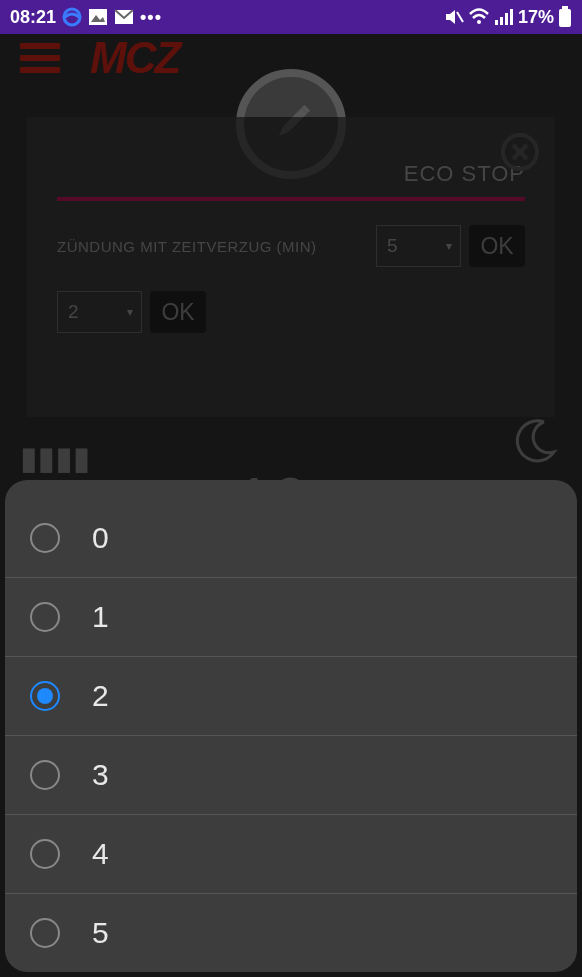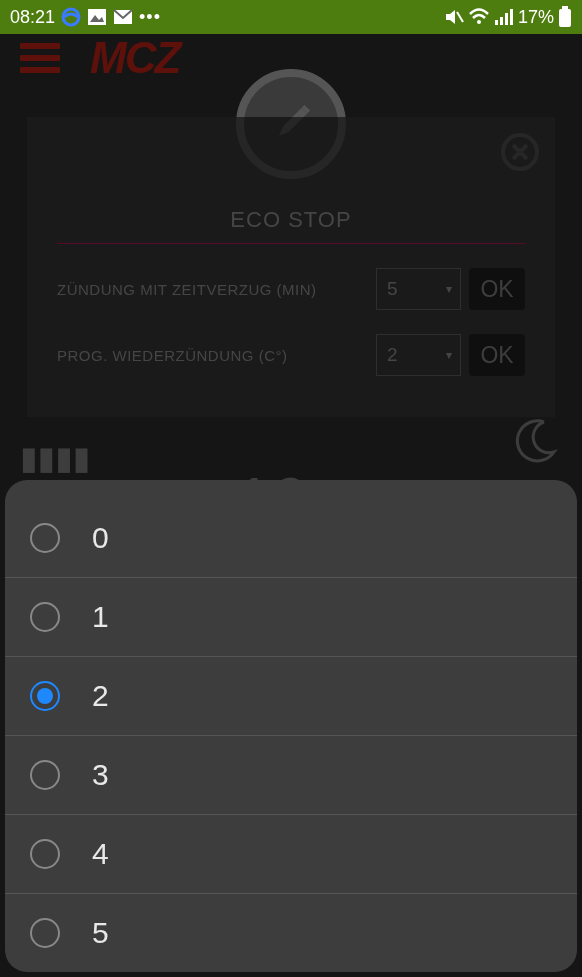--- a/index.html
+++ b/index.html
@@ -1,20 +1,20 @@
 <!DOCTYPE html>
 <html><head>
 <meta charset="utf-8">
 <style>
   * { box-sizing: border-box; margin: 0; padding: 0; }
   html, body { width: 582px; height: 977px; overflow: hidden; background: #000; font-family: -apple-system, "Segoe UI", Arial, sans-serif; }
   body { position: relative; }
 
   
-  .status-bar { position: absolute; top: 0; left: 0; right: 0; height: 34px; background: #4d7c0f; color: #fff; display: flex; padding: 0 10px; font-size: 18px; font-weight: 400; z-index: 100; }
+  .status-bar { position: absolute; top: 0; left: 0; right: 0; height: 34px; background: #4c1d95; color: #fff; display: flex; padding: 0 10px; font-size: 18px; font-weight: 700; z-index: 100; }
   .status-left { display: flex; align-items: center; gap: 6px; }
   .status-right { margin-left: auto; display: flex; align-items: center; gap: 4px; }
   .s-icon { display: inline-flex; align-items: center; justify-content: center; }
   .dots { font-size: 18px; letter-spacing: 1px; }
 
   
   .bg-layer { position: absolute; top: 34px; left: 0; right: 0; bottom: 0; background: #2f2f2f; filter: brightness(.45); }
   .app-bar { height: 48px; display: flex; align-items: center; padding: 0 20px; }
   .hamburger { width: 40px; height: 30px; display: flex; flex-direction: column; justify-content: space-between; }
   .hamburger span { height: 6px; background: #d02418; border-radius: 1px; }
@@ -22,21 +22,21 @@
   .temp { position: absolute; top: 430px; left: 0; right: 0; text-align: center; color: #888; font-size: 64px; font-weight: 300; }
   .temp .dec { font-size: 32px; vertical-align: 20px; }
   .bars-icon { position: absolute; top: 405px; left: 20px; color: #888; font-size: 32px; }
   .moon-icon { position: absolute; top: 380px; right: 20px; color: #888; }
 
   
   .modal-wrap { position: absolute; top: 117px; left: 27px; right: 27px; height: 300px; background: #3a3a3a; z-index: 20; display: flex; flex-direction: column; align-items: center; padding: 0 30px; }
   .modal-dim { position: absolute; inset: 0; background: rgba(0,0,0,0.55); z-index: 30; }
   .pencil-circle { position: absolute; top: -48px; left: 50%; transform: translateX(-50%); width: 110px; height: 110px; border-radius: 50%; background: #3a3a3a; border: 8px solid #555; display: flex; align-items: center; justify-content: center; }
   .close-btn { position: absolute; top: 16px; right: 16px; width: 38px; height: 38px; border: 4px solid #555; border-radius: 50%; color: #555; display: flex; align-items: center; justify-content: center; font-size: 26px; font-weight: 900; background: none; cursor: pointer; }
-  .modal-title { margin-top: 90px; color: #999; font-size: 22px; letter-spacing: 1px; font-weight: 400; text-align: center; width: 100%; padding-bottom: 10px; border-bottom: 1px solid #be185d; }
+  .modal-title { margin-top: 44px; color: #999; font-size: 22px; letter-spacing: 1px; font-weight: 400; text-align: right; width: 100%; padding-bottom: 10px; border-bottom: 4px solid #be185d; }
   .row { display: flex; align-items: center; width: 100%; margin-top: 24px; gap: 8px; }
   .row-label { color: #999; font-size: 15px; letter-spacing: .5px; flex: 1; font-weight: 400; }
   .row-select { width: 85px; height: 42px; border: 1px solid #666; background: transparent; color: #999; display: flex; align-items: center; padding: 0 10px; font-size: 19px; position: relative; }
   .row-select::after { content: "▾"; position: absolute; right: 8px; color: #999; font-size: 12px; }
   .ok-btn { width: 56px; height: 42px; background: #222; color: #888; border-radius: 4px; display: flex; align-items: center; justify-content: center; font-size: 23px; border: none; cursor: pointer; }
 
   
   .sheet { position: absolute; left: 5px; right: 5px; top: 480px; bottom: 5px; background: #3d3d3d; border-radius: 22px; z-index: 50; padding: 18px 0 0 0; overflow: hidden; }
   .option { display: flex; align-items: center; height: 79px; padding: 0 25px; color: #e8e8e8; font-size: 30px; font-weight: 400; cursor: pointer; }
   .option + .option { border-top: 1px solid #555; }
@@ -146,21 +146,20 @@
 
   <div class="row">
     <div class="row-label">ZÜNDUNG MIT ZEITVERZUG (MIN)</div>
     <div class="row-select">
         <span>5</span>
       </div>
     <button class="ok-btn">OK</button>
   </div>
 
   <div class="row">
-    <div class="row-label">PROG. WIEDERZÜNDUNG (C°)</div>
     <div class="row-select">
         <span>2</span>
       </div>
     <button class="ok-btn">OK</button>
   </div>
 
   <div class="modal-dim"></div>
 </div>
 
 <div class="sheet" id="sheet">

